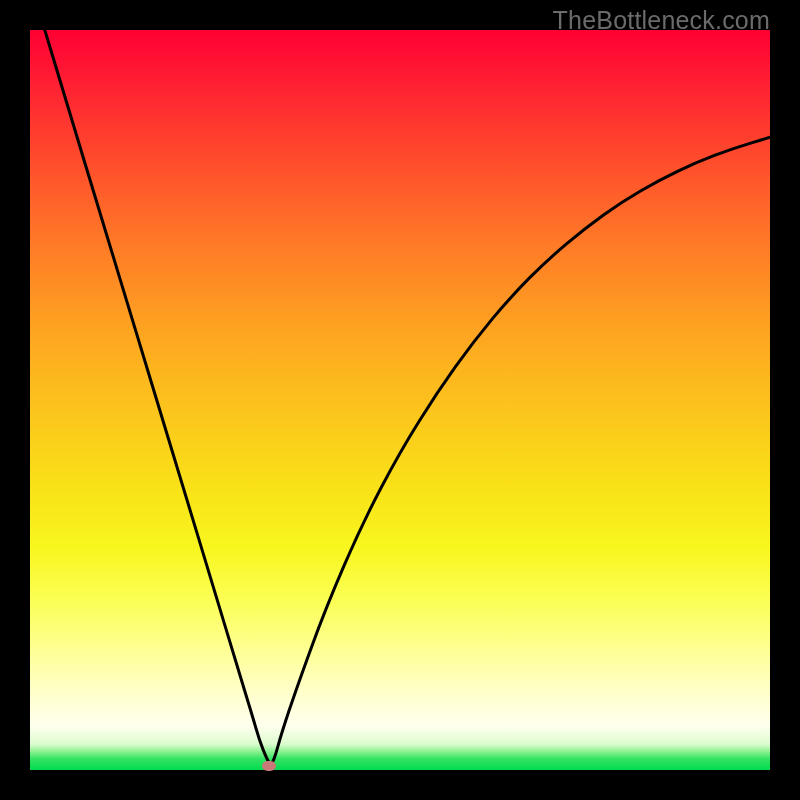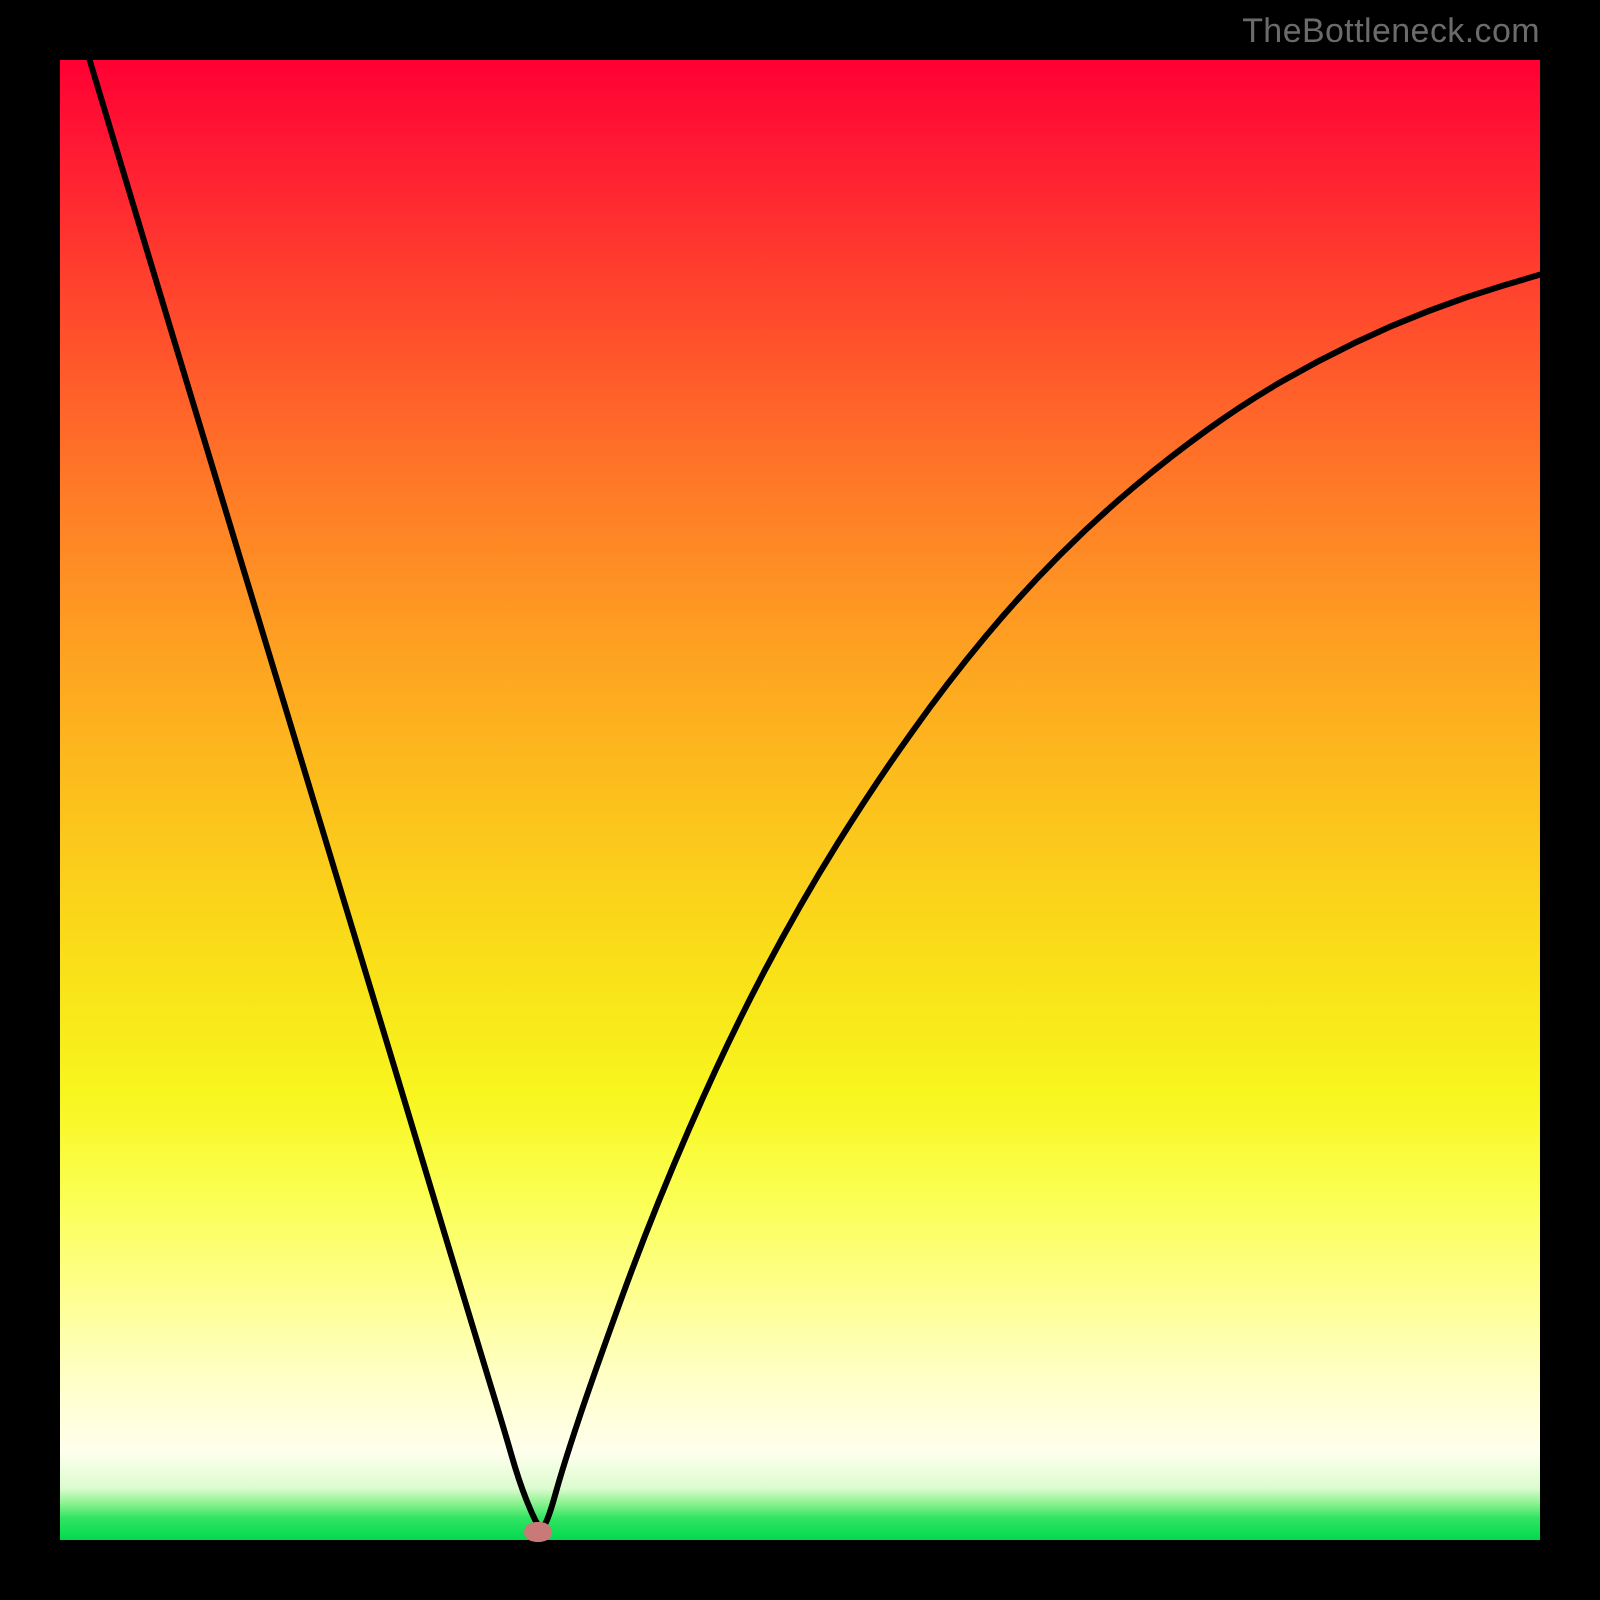--- a/index.html
+++ b/index.html
@@ -44,21 +44,21 @@
       #8DF291 97.5%,
       #33E463 98.5%,
       #00DA4F 100%
     );
   }
   .watermark {
     position: absolute;
     top: 6px;
     right: 30px;
     color: #6b6b6b;
-    font-size: 17px;
+    font-size: 25px;
     letter-spacing: 0.2px;
     font-weight: 400;
     user-select: none;
   }
   svg.curve {
     position: absolute;
     left: 0;
     top: 0;
     width: 740px;
     height: 740px;

